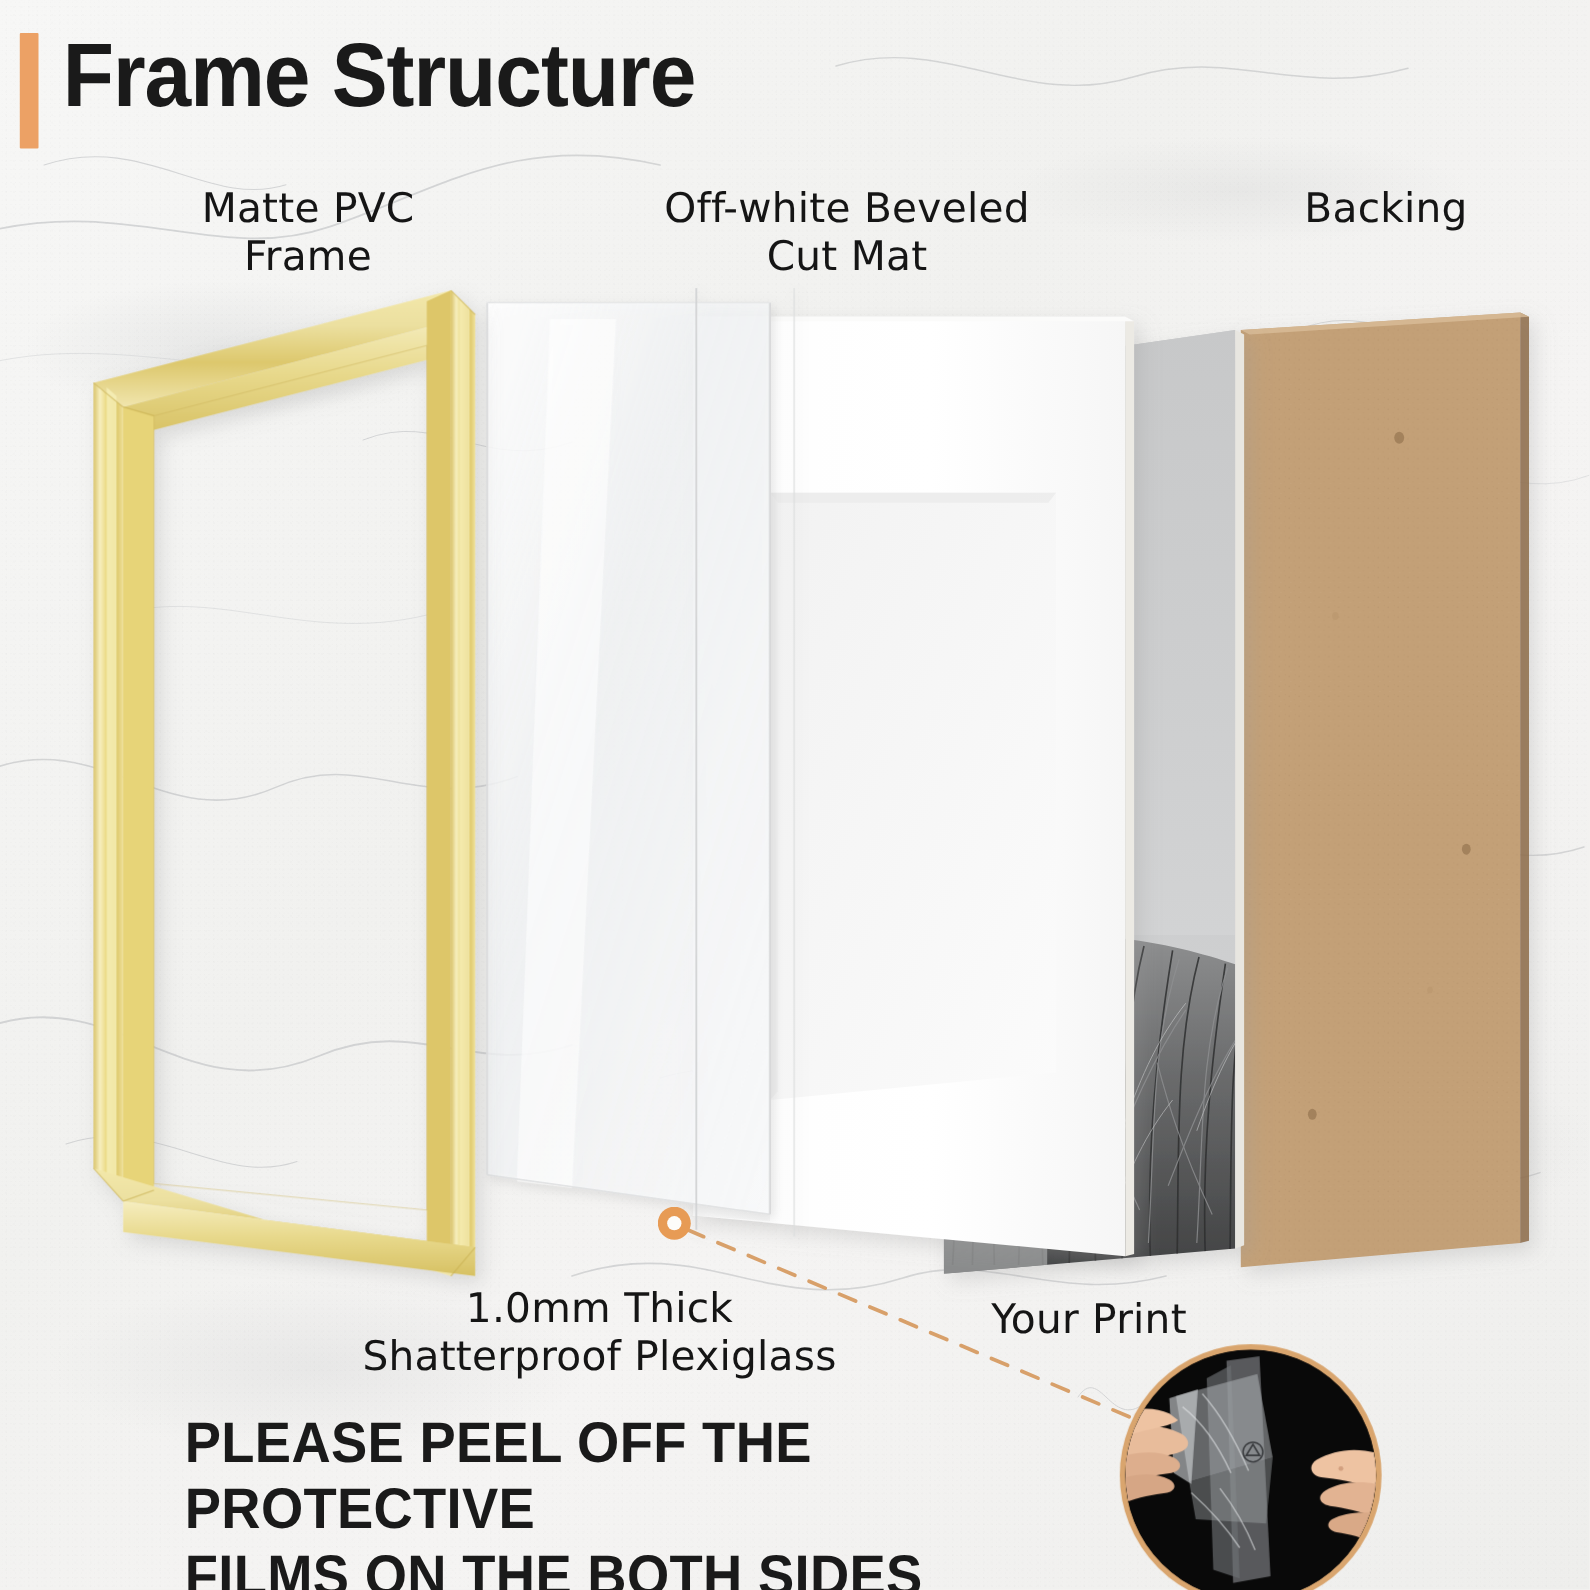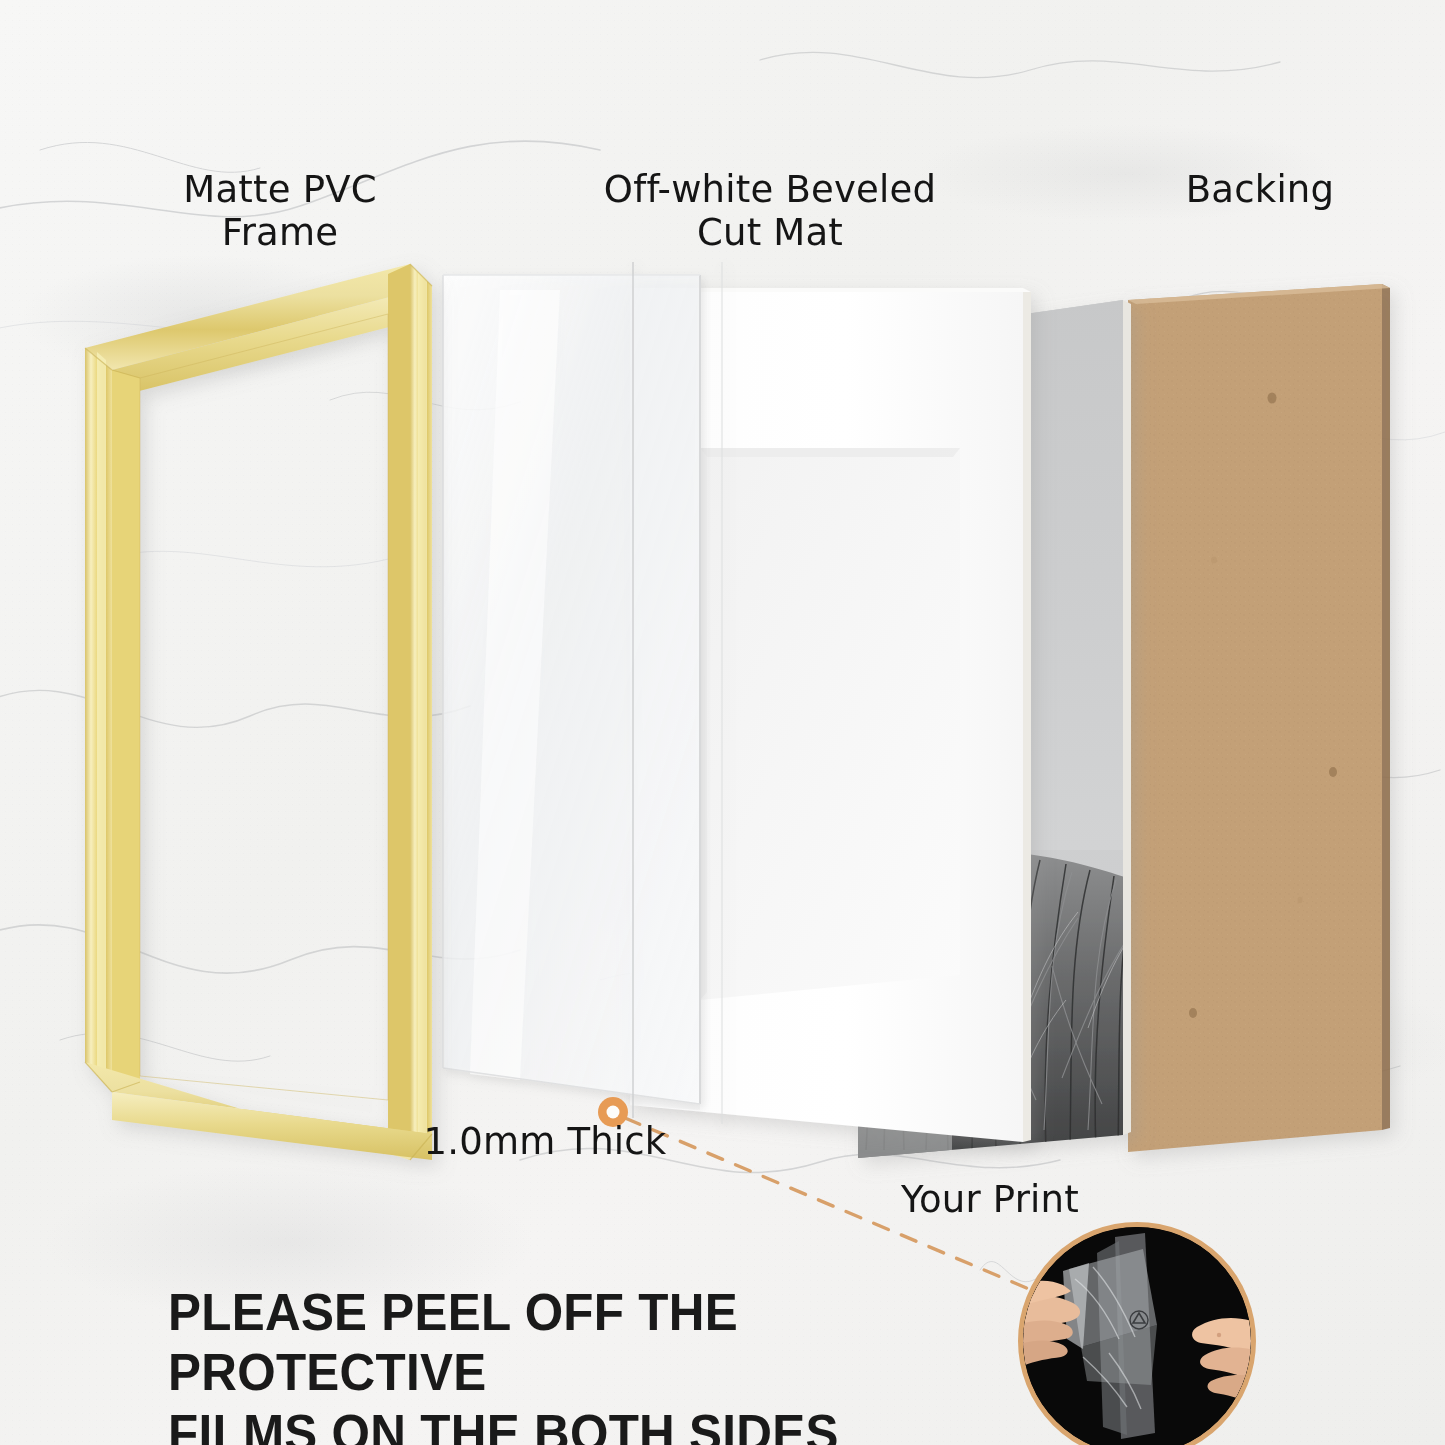--- a/index.html
+++ b/index.html
@@ -42,21 +42,21 @@
 
   
   .cap{
     position:absolute;text-align:center;color:#151515;
     font-size:37px;line-height:1.17;font-weight:400;letter-spacing:.2px;
     font-family:"DejaVu Sans",sans-serif;
   }
   .cap.c1{left:100px;top:168px;width:360px;}
   .cap.c2{left:540px;top:168px;width:460px;}
   .cap.c3{left:1080px;top:168px;width:360px;}
-  .cap.b1{left:250px;top:1120px;width:590px;}
+  .cap.b1{left:250px;top:1168px;width:590px;}
   .cap.b2{left:845px;top:1178px;width:290px;}
 
   
   #layers{position:absolute;left:0;top:0;width:1445px;height:1445px;}
 
   
   .notice{
     position:absolute;left:168px;top:1282px;width:880px;
     font-size:52px;line-height:1.16;font-weight:700;color:#1a1a1a;
     letter-spacing:.3px;transform:scaleX(.95);transform-origin:left top;
@@ -99,20 +99,24 @@
       <g stroke="#cfd1d4" fill="none" opacity=".6" stroke-width=".8">
         <path d="M-10,330 C120,300 240,360 360,322"></path>
         <path d="M100,560 C200,530 280,590 400,556"></path>
         <path d="M600,980 C700,950 780,1010 900,976"></path>
         <path d="M1240,430 C1320,402 1370,460 1445,432"></path>
       </g>
     </svg>
     <div class="grain"></div>
   </div>
 
+  <div class="title-wrap">
+    <div class="title-bar"></div>
+    <div class="title-text">Frame Structure</div>
+  </div>
 
   <svg id="layers" viewBox="0 0 1445 1445">
     <defs>
 
       <linearGradient id="goldV" x1="0" y1="0" x2="1" y2="0">
         <stop offset="0%" stop-color="#d9c36a"></stop>
         <stop offset="22%" stop-color="#f7efbe"></stop>
         <stop offset="45%" stop-color="#ead87f"></stop>
         <stop offset="70%" stop-color="#d8bf58"></stop>
         <stop offset="100%" stop-color="#efe19b"></stop>
@@ -343,20 +347,21 @@
   </div>
   <div class="cap c1">
     <span>Matte PVC</span><br>
     <span>Frame</span>
   </div>
   <div class="cap c3">
     <span>Backing</span><br>
   </div>
   <div class="cap b1">
     <span>1.0mm Thick</span><br>
+    <span>Shatterproof Plexiglass</span>
   </div>
   <div class="cap b2">Your Print</div>
 
   <div class="notice">
     <span>PLEASE PEEL OFF THE PROTECTIVE</span><br>
     <span>FILMS ON THE </span><span class="hl">BOTH SIDES</span>
   </div>
 
   <div class="inset">
     <svg viewBox="0 0 228 228">

